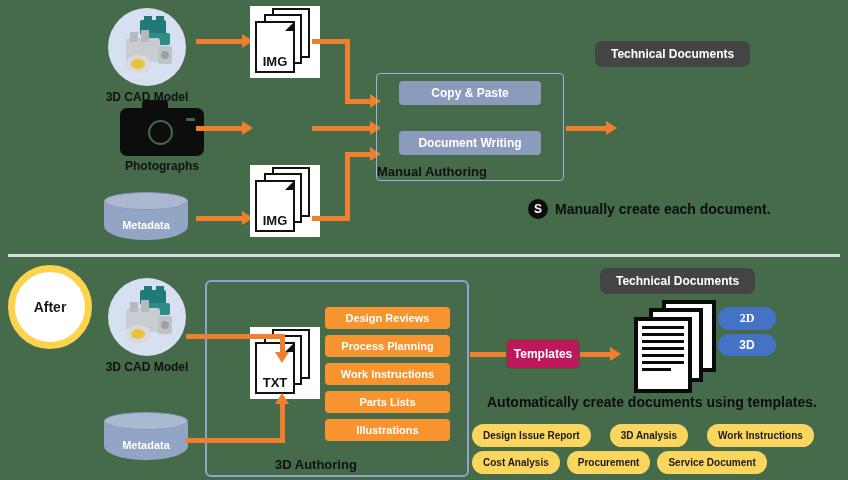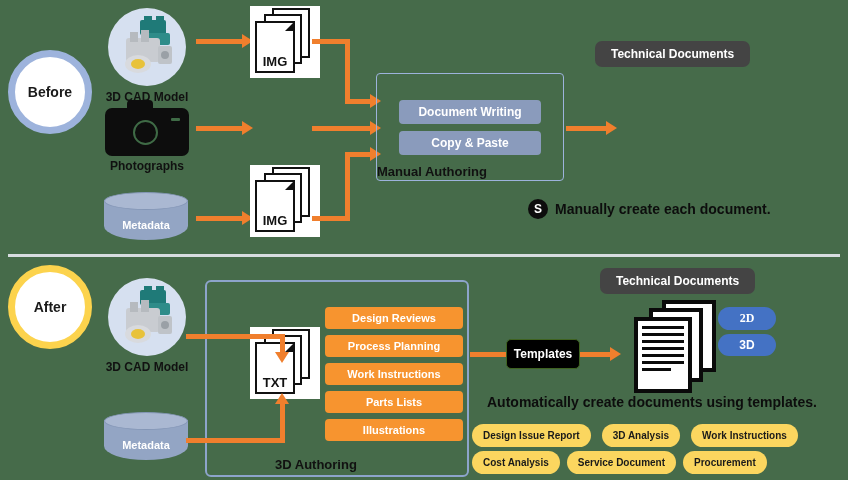--- a/index.html
+++ b/index.html
@@ -63,23 +63,23 @@
   
   .tech-badge{background:#444444;color:#fff;font-size:12px;font-weight:bold;
      border-radius:7px;padding:6px 16px;white-space:nowrap;}
 
   .authoring-box{border:1px solid #9DB3DC;border-radius:4px;box-sizing:border-box;}
   .ma-chip{background:#8A9BBC;color:#fff;font-size:12px;font-weight:bold;text-align:center;
      border-radius:4px;padding:5px 0;}
   .ma-caption{font-size:13px;font-weight:bold;color:#111;}
 
   .orange-chip{background:#F7942F;color:#fff;font-size:11px;font-weight:bold;text-align:center;
-     border-radius:4px;padding:5px 0;width:138px;}
-
-  .tmpl-box{background:#000000;color:#fff;font-size:12px;font-weight:bold;text-align:center;
+     border-radius:4px;padding:5px 0;width:125px;}
+
+  .tmpl-box{background:#be185d;color:#fff;font-size:12px;font-weight:bold;text-align:center;
      border:1px solid #3f6321;border-radius:5px;padding:7px 0;width:74px;box-sizing:border-box;}
 
   .dim-pill{background:#4472C4;color:#fff;font-size:12px;font-weight:bold;text-align:center;
      border-radius:14px;padding:4px 0;width:58px;}
 
   .y-pill{background:#FBD65F;color:#1a1a1a;font-size:10px;font-weight:bold;text-align:center;
      border-radius:13px;padding:6px 11px;white-space:nowrap;display:inline-block;}
   .note-big{font-size:14px;font-weight:bold;color:#0d0d0d;white-space:nowrap;}
   .s-badge{width:20px;height:20px;border-radius:50%;background:#0d0d0d;color:#fff;
      font-size:12px;font-weight:bold;display:flex;align-items:center;justify-content:center;}
@@ -94,42 +94,41 @@
   .arr-u{position:absolute;width:0;height:0;border-left:7px solid transparent;
      border-right:7px solid transparent;border-bottom:11px solid #F07F2D;}
 </style>
 </head>
 <body>
 
 <div class="stage">
 
   <div class="abs divider"></div>
 
-  <div class="abs phase-circle phase-before">Before</div>
 
   <div class="abs" style="left:108px;top:8px;">
     <div class="cad-circle">
       <svg width="78" height="78" viewBox="0 0 78 78">
         <rect x="32" y="12" width="26" height="15" rx="2" fill="#1F7A78"></rect>
         <rect x="36" y="8" width="8" height="6" fill="#1F7A78"></rect>
         <rect x="48" y="8" width="8" height="6" fill="#1F7A78"></rect>
         <rect x="38" y="25" width="24" height="12" rx="2" fill="#2E8C89"></rect>
         <rect x="18" y="30" width="34" height="24" rx="3" fill="#C9CCD1"></rect>
         <rect x="22" y="24" width="8" height="10" fill="#B6BABF"></rect>
         <rect x="33" y="22" width="8" height="12" fill="#B6BABF"></rect>
         <ellipse cx="30" cy="56" rx="13" ry="9" fill="#D8DADE"></ellipse>
         <ellipse cx="30" cy="56" rx="7" ry="5" fill="#E8C23A"></ellipse>
         <rect x="50" y="38" width="14" height="18" rx="2" fill="#BFC3C8"></rect>
         <circle cx="57" cy="47" r="4" fill="#9AA0A6"></circle>
       </svg>
     </div>
     <div class="src-label" style="margin-left:-21px;margin-top:4px;">3D CAD Model</div>
   </div>
 
-  <div class="abs" style="left:105px;top:98px;">
+  <div class="abs" style="left:120px;top:98px;">
     <div class="camera">
       <div class="cam-hump"></div>
       <div class="cam-body"></div>
       <div class="cam-lens"></div>
       <div class="cam-flash"></div>
     </div>
     <div class="src-label" style="margin-left:-18px;margin-top:3px;">Photographs</div>
   </div>
 
   <div class="abs" style="left:104px;top:192px;">
@@ -180,22 +179,22 @@
 
   <div class="abs hbar" style="left:312px;top:126px;width:61px;"></div>
   <div class="abs arr-r" style="left:370px;top:121px;"></div>
 
   <div class="abs hbar" style="left:312px;top:216px;width:38px;"></div>
   <div class="abs vbar" style="left:345px;top:152px;height:69px;"></div>
   <div class="abs hbar" style="left:345px;top:152px;width:28px;"></div>
   <div class="abs arr-r" style="left:370px;top:147px;"></div>
 
   <div class="abs authoring-box" style="left:376px;top:73px;width:188px;height:108px;">
+    <div class="ma-chip" style="margin:7px 22px 0 22px;">Copy &amp; Paste</div>
     <div class="ma-chip" style="margin:26px 22px 0 22px;">Document Writing</div>
-    <div class="ma-chip" style="margin:7px 22px 0 22px;">Copy &amp; Paste</div>
     <div class="ma-caption" style="margin-top:9px;">Manual Authoring</div>
   </div>
 
   <div class="abs hbar" style="left:566px;top:126px;width:42px;"></div>
   <div class="abs arr-r" style="left:606px;top:121px;"></div>
 
   <div class="abs tech-badge" style="left:595px;top:41px;">Technical Documents</div>
 
   <div class="abs docstack" style="left:632px;top:84px;">
     <div class="dpage d1"></div>
@@ -270,24 +269,24 @@
   <div class="abs hbar" style="left:580px;top:352px;width:32px;"></div>
   <div class="abs arr-r" style="left:610px;top:347px;"></div>
 
   <div class="abs tech-badge" style="left:600px;top:268px;">Technical Documents</div>
 
   <div class="abs dim-pill" style="left:718px;top:307px;font-family:Liberation Serif, serif;">2D</div>
   <div class="abs dim-pill" style="left:718px;top:334px;">3D</div>
 
   <div class="abs note-big" style="left:487px;top:394px;">Automatically create documents using templates.</div>
 
-  <div class="abs" style="left:472px;top:424px;display:flex;gap:11px;">
+  <div class="abs" style="left:472px;top:424px;display:flex;gap:19px;">
     <span class="y-pill">Design Issue Report</span>
     <span class="y-pill">3D Analysis</span>
     <span class="y-pill">Work Instructions</span>
   </div>
   <div class="abs" style="left:472px;top:451px;display:flex;gap:7px;">
     <span class="y-pill">Cost Analysis</span>
+    <span class="y-pill">Procurement</span>
     <span class="y-pill">Service Document</span>
-    <span class="y-pill">Procurement</span>
   </div>
 
 </div>
 
 </body></html>

